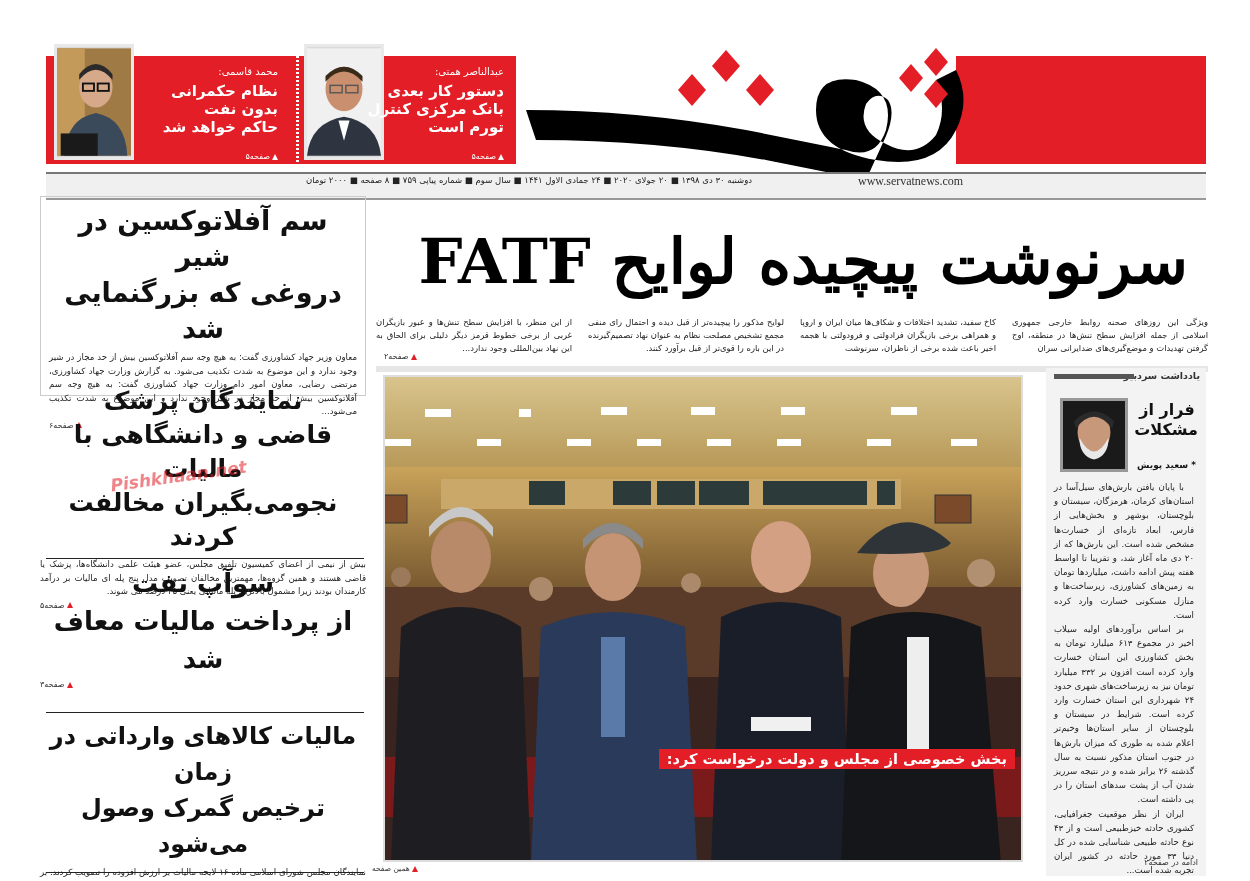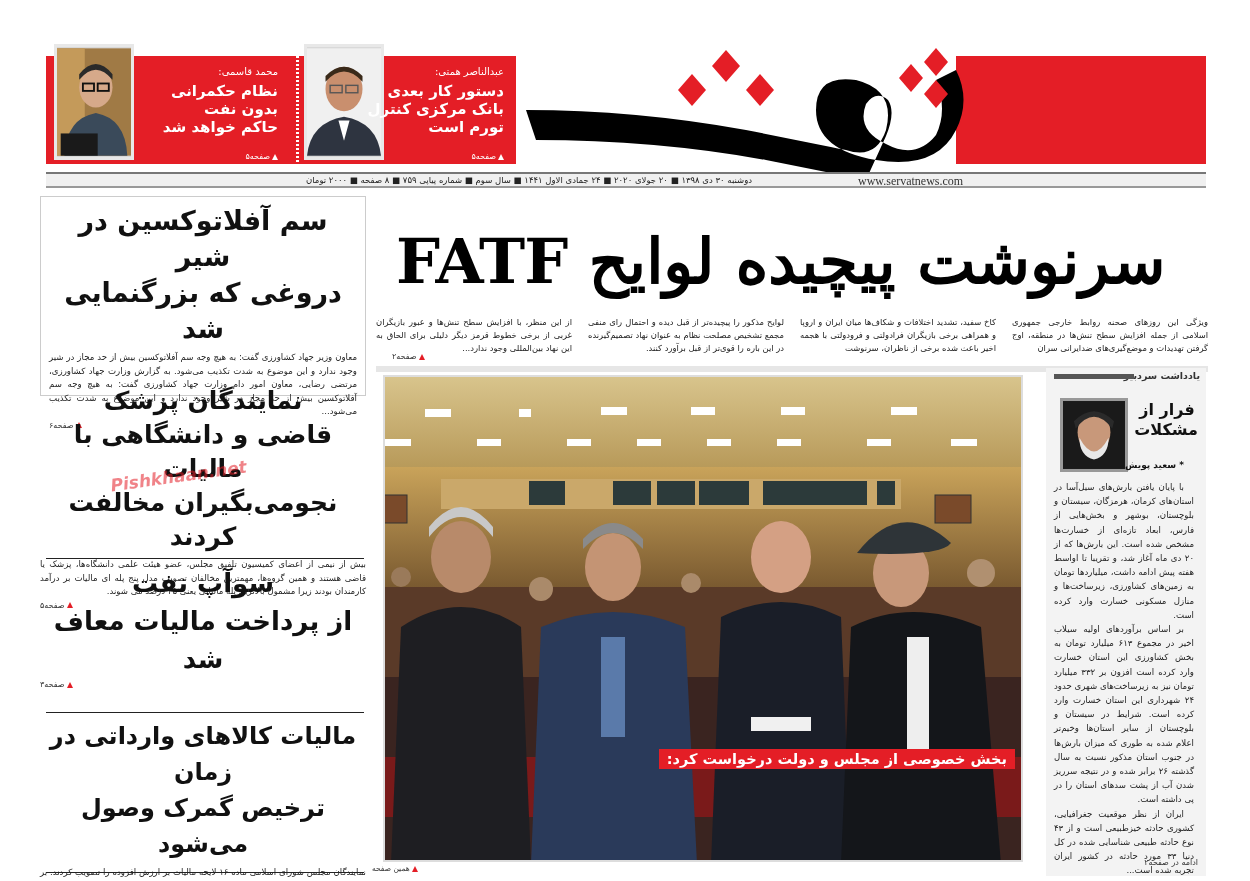--- a/index.html
+++ b/index.html
@@ -15,59 +15,59 @@
   .promo .photo { position: absolute; top: 4px; width: 80px; height: 116px; border: 3px solid #e8e8e8; background: #d9d9d9; overflow: hidden; }
   .promo .photo svg { width: 100%; height: 100%; display: block; }
   .promo .kicker { position: absolute; font-size: 10px; color: #fff; white-space: nowrap; }
   .promo .kicker.dark { color: #222; }
   .promo .head { position: absolute; font-family: "DejaVu Sans", sans-serif; font-weight: bold; color: #fff; font-size: 15px; line-height: 18px; white-space: nowrap; text-align: right; }
   .promo .pageref { position: absolute; font-size: 8px; color: #fff; white-space: nowrap; }
 
   .logo-area { position: absolute; left: 470px; top: 0; width: 460px; height: 150px; }
   .logo-sub { position: absolute; left: 18px; top: 110px; font-size: 10px; color: #fff; white-space: nowrap; }
 
-  .infobar { position: absolute; left: 46px; top: 172px; width: 1160px; height: 16px; background: #f0f0f0; border-top: 2px solid #777; border-bottom: 2px solid #999; }
+  .infobar { position: absolute; left: 46px; top: 172px; width: 1160px; height: 28px; background: #f0f0f0; border-top: 2px solid #777; border-bottom: 2px solid #999; }
   .infobar .dateline { position: absolute; left: 260px; top: 1px; font-size: 8.5px; color: #222; white-space: nowrap; }
   .infobar .url { position: absolute; left: 812px; top: 0px; font-family: "Liberation Serif", serif; font-size: 12px; color: #333; white-space: nowrap; direction: ltr; }
 
   
   .leftcol { position: absolute; left: 40px; top: 196px; width: 326px; height: 680px; }
   .story { position: absolute; left: 0; width: 326px; }
   .story h2 { font-family: "DejaVu Sans", sans-serif; font-weight: bold; font-size: 27px; line-height: 36px; text-align: center; color: #111; letter-spacing: -0.5px; }
   .story p { font-size: 8.6px; line-height: 13.5px; text-align: justify; color: #222; margin-top: 4px; }
   .story .ref { font-size: 8px; color: #333; margin-top: 2px; text-align: left; direction: rtl; }
   .story .ref::before { content: ""; }
   .tri { display: inline-block; width: 0; height: 0; border-left: 3px solid transparent; border-right: 3px solid transparent; border-bottom: 6px solid #e41e26; margin-left: 2px; vertical-align: middle; }
   .story-rule { position: absolute; left: 6px; width: 318px; height: 1px; background: #222; }
   .boxed { border: 1px solid #ccc; padding: 6px 8px; }
   .watermark { position: absolute; left: 70px; top: 262px; font-family: "DejaVu Sans", sans-serif; font-style: italic; font-weight: bold; font-size: 17px; color: rgba(228,30,38,0.55); transform: rotate(-8deg); direction: ltr; white-space: nowrap; }
 
   
   .lead { position: absolute; left: 376px; top: 196px; width: 832px; height: 170px; }
   .lead .kicker { position: absolute; left: 0; right: 0; top: 2px; text-align: center; font-weight: bold; font-size: 16px; color: #111; }
-  .lead .headline { position: absolute; left: 20px; right: 20px; top: 26px; text-align: left; font-family: "DejaVu Serif", serif; font-weight: bold; font-size: 62px; line-height: 80px; color: #000; letter-spacing: -1px; white-space: nowrap; }
+  .lead .headline { position: absolute; left: 20px; right: 20px; top: 26px; text-align: right; font-family: "DejaVu Serif", serif; font-weight: bold; font-size: 62px; line-height: 80px; color: #000; letter-spacing: -1px; white-space: nowrap; }
   .lead .cols { position: absolute; left: 0; top: 120px; width: 832px; height: 46px; display: flex; flex-direction: row; gap: 16px; }
   .lead .cols p { flex: 1; font-size: 8.4px; line-height: 13px; text-align: justify; color: #222; }
-  .lead .ref { position: absolute; left: 16px; top: 156px; font-size: 8px; color: #333; }
+  .lead .ref { position: absolute; left: 8px; top: 156px; font-size: 8px; color: #333; }
   .lead-rule { position: absolute; left: 376px; top: 366px; width: 832px; height: 6px; background: #e6e6e6; }
 
   
   .photo-box { position: absolute; left: 383px; top: 375px; width: 640px; height: 487px; border: 2px solid #ddd; overflow: hidden; background: #8a6a3a; }
   .photo-box svg { display: block; }
   .photo-kicker { position: absolute; right: 6px; top: 372px; background: #e41e26; color: #fff; font-weight: bold; font-size: 14.5px; padding: 2px 8px; white-space: nowrap; }
   .photo-head { position: absolute; right: 10px; top: 396px; color: #fff; font-family: "DejaVu Sans", sans-serif; font-weight: bold; font-size: 48px; line-height: 60px; white-space: nowrap; text-shadow: 3px 3px 0 #000, -1px -1px 0 #000, 1px -1px 0 #000, -1px 1px 0 #000; }
   .photo-ref { position: absolute; left: 372px; top: 864px; font-size: 7.5px; color: #333; }
 
   
   .editorial { position: absolute; left: 1046px; top: 368px; width: 160px; height: 508px; background: #f3f3f3; }
   .ed-label { position: absolute; right: 6px; top: 2px; font-weight: bold; font-size: 9.5px; color: #333; white-space: nowrap; }
   .ed-bar { position: absolute; left: 8px; top: 6px; width: 80px; height: 5px; background: #555; }
   .ed-photo { position: absolute; left: 14px; top: 30px; width: 68px; height: 74px; border: 3px solid #999; background: #222; overflow: hidden; }
   .ed-title { position: absolute; right: 8px; top: 32px; width: 62px; text-align: center; font-weight: bold; font-size: 16px; line-height: 20px; color: #111; }
-  .ed-author { position: absolute; right: 22px; top: 92px; font-weight: bold; font-size: 9px; color: #111; white-space: nowrap; }
+  .ed-author { position: absolute; right: 10px; top: 92px; font-weight: bold; font-size: 9px; color: #111; white-space: nowrap; }
   .ed-body { position: absolute; left: 8px; right: 12px; top: 112px; font-size: 8.6px; line-height: 14.2px; text-align: justify; color: #222; }
   .ed-body p { text-indent: 10px; }
   .ed-ref { position: absolute; right: 8px; top: 490px; font-size: 8px; color: #333; }
 </style>
 </head>
 <body>
 
 <div class="masthead">
   <div class="red-band"></div>
 

